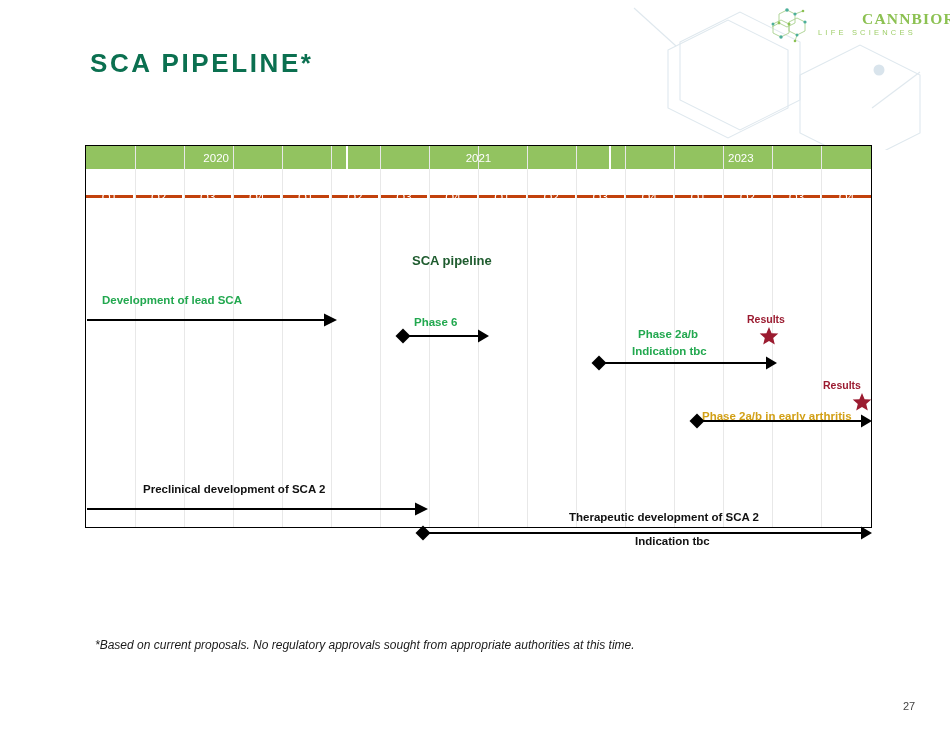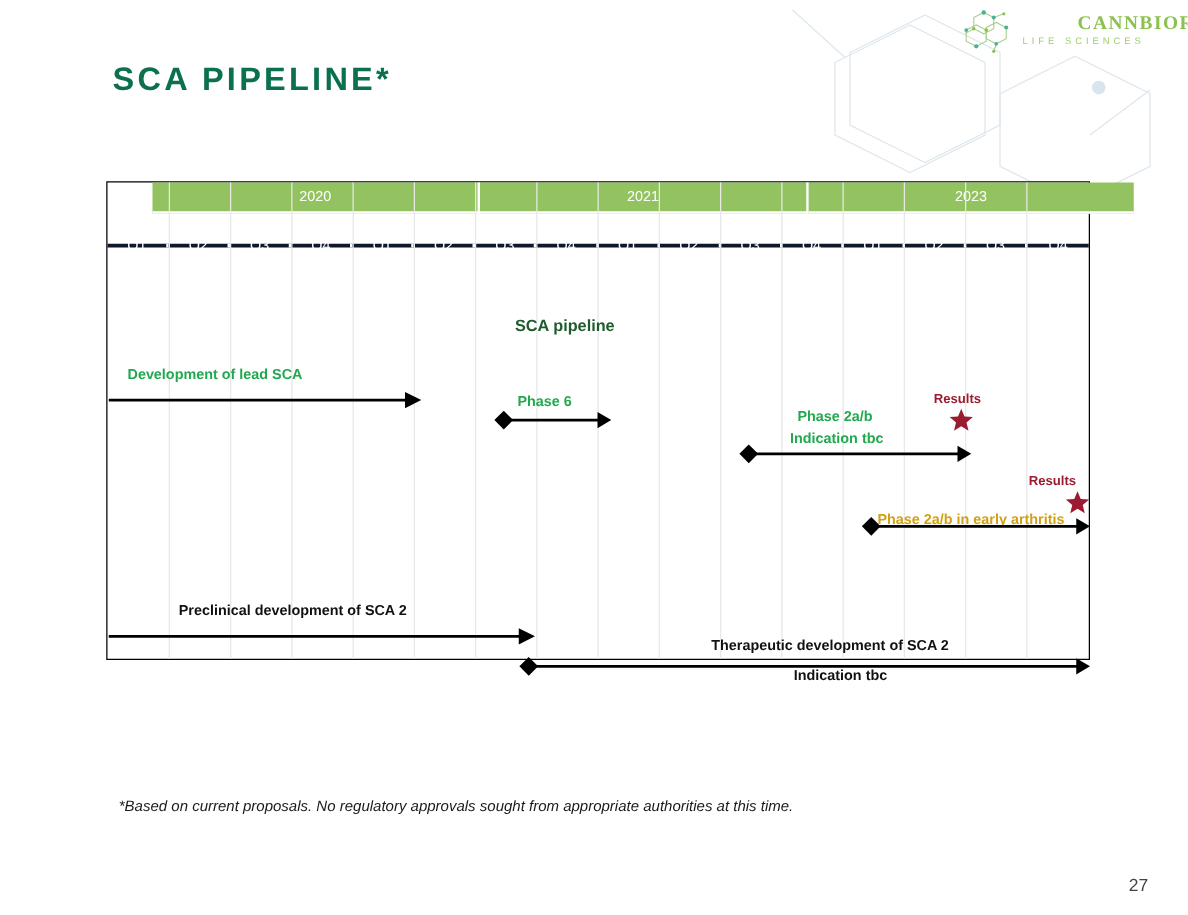--- a/index.html
+++ b/index.html
@@ -26,47 +26,47 @@
   }
   
   #chart-frame{
     position:absolute;left:85px;top:145px;width:787px;height:383px;
     border:1.5px solid #000;box-sizing:border-box;background:#fff;
   }
   #grid-lines{position:absolute;left:0;top:0;width:100%;height:100%;}
   .grid-line{position:absolute;top:0;bottom:0;width:1px;background:#e8e8e8;}
   
   .years-row,.quarters-row{display:flex;width:100%;}
-  .years-row{height:25px;padding-left:36px;}
+  .years-row{height:25px;}
   .quarters-row{height:27px;}
   .year-cell{
     flex:1;background:#92C360;color:#fff;font-size:11.5px;
     display:flex;align-items:center;justify-content:center;
     border-right:2px solid #fff;border-bottom:2px solid #fff;box-sizing:border-box;
   }
   .year-cell:last-child{border-right:none;}
   .q-cell{
-    width:49.1px;background:#0f172a;color:#fff;font-size:11.5px;
+    width:49.1px;background:#c2410c;color:#fff;font-size:11.5px;
     display:flex;align-items:center;justify-content:center;
     border-right:2px solid #fff;box-sizing:border-box;margin-top:24px;
   }
   .q-cell:last-child{border-right:none;}
   
   #plot{position:absolute;left:0;top:52px;right:0;bottom:0;}
   .track-label{position:absolute;white-space:nowrap;font-weight:bold;font-size:11.5px;}
   .chart-heading{
     position:absolute;font-weight:bold;font-size:13px;color:#1E5B2E;white-space:nowrap;text-align:right;
   }
   .arrow-svg{position:absolute;overflow:visible;}
   .res-label{position:absolute;font-size:10.5px;font-weight:bold;color:#9B1B30;white-space:nowrap;}
   
   #footnote{
     position:absolute;left:95px;top:618px;font-size:12px;font-style:italic;color:#1a1a1a;margin-top:20px;
   }
-  #page-number{position:absolute;left:903px;top:700px;font-size:14px;color:#444;}
+  #page-number{position:absolute;left:903px;top:700px;font-size:11px;color:#444;}
 </style>
 </head>
 <body>
 
 <svg id="watermark" viewBox="0 0 330 150" xmlns="http://www.w3.org/2000/svg">
   <g fill="none" stroke="#dfe8ee" stroke-width="1.1">
     <polygon points="60,42 120,12 180,42 180,100 120,130 60,100"></polygon>
     <polygon points="180,75 240,45 300,75 300,133 240,163 180,133"></polygon>
     <polygon points="48,50 108,20 168,50 168,108 108,138 48,108"></polygon>
     <path d="M14,8 L56,46"></path>

